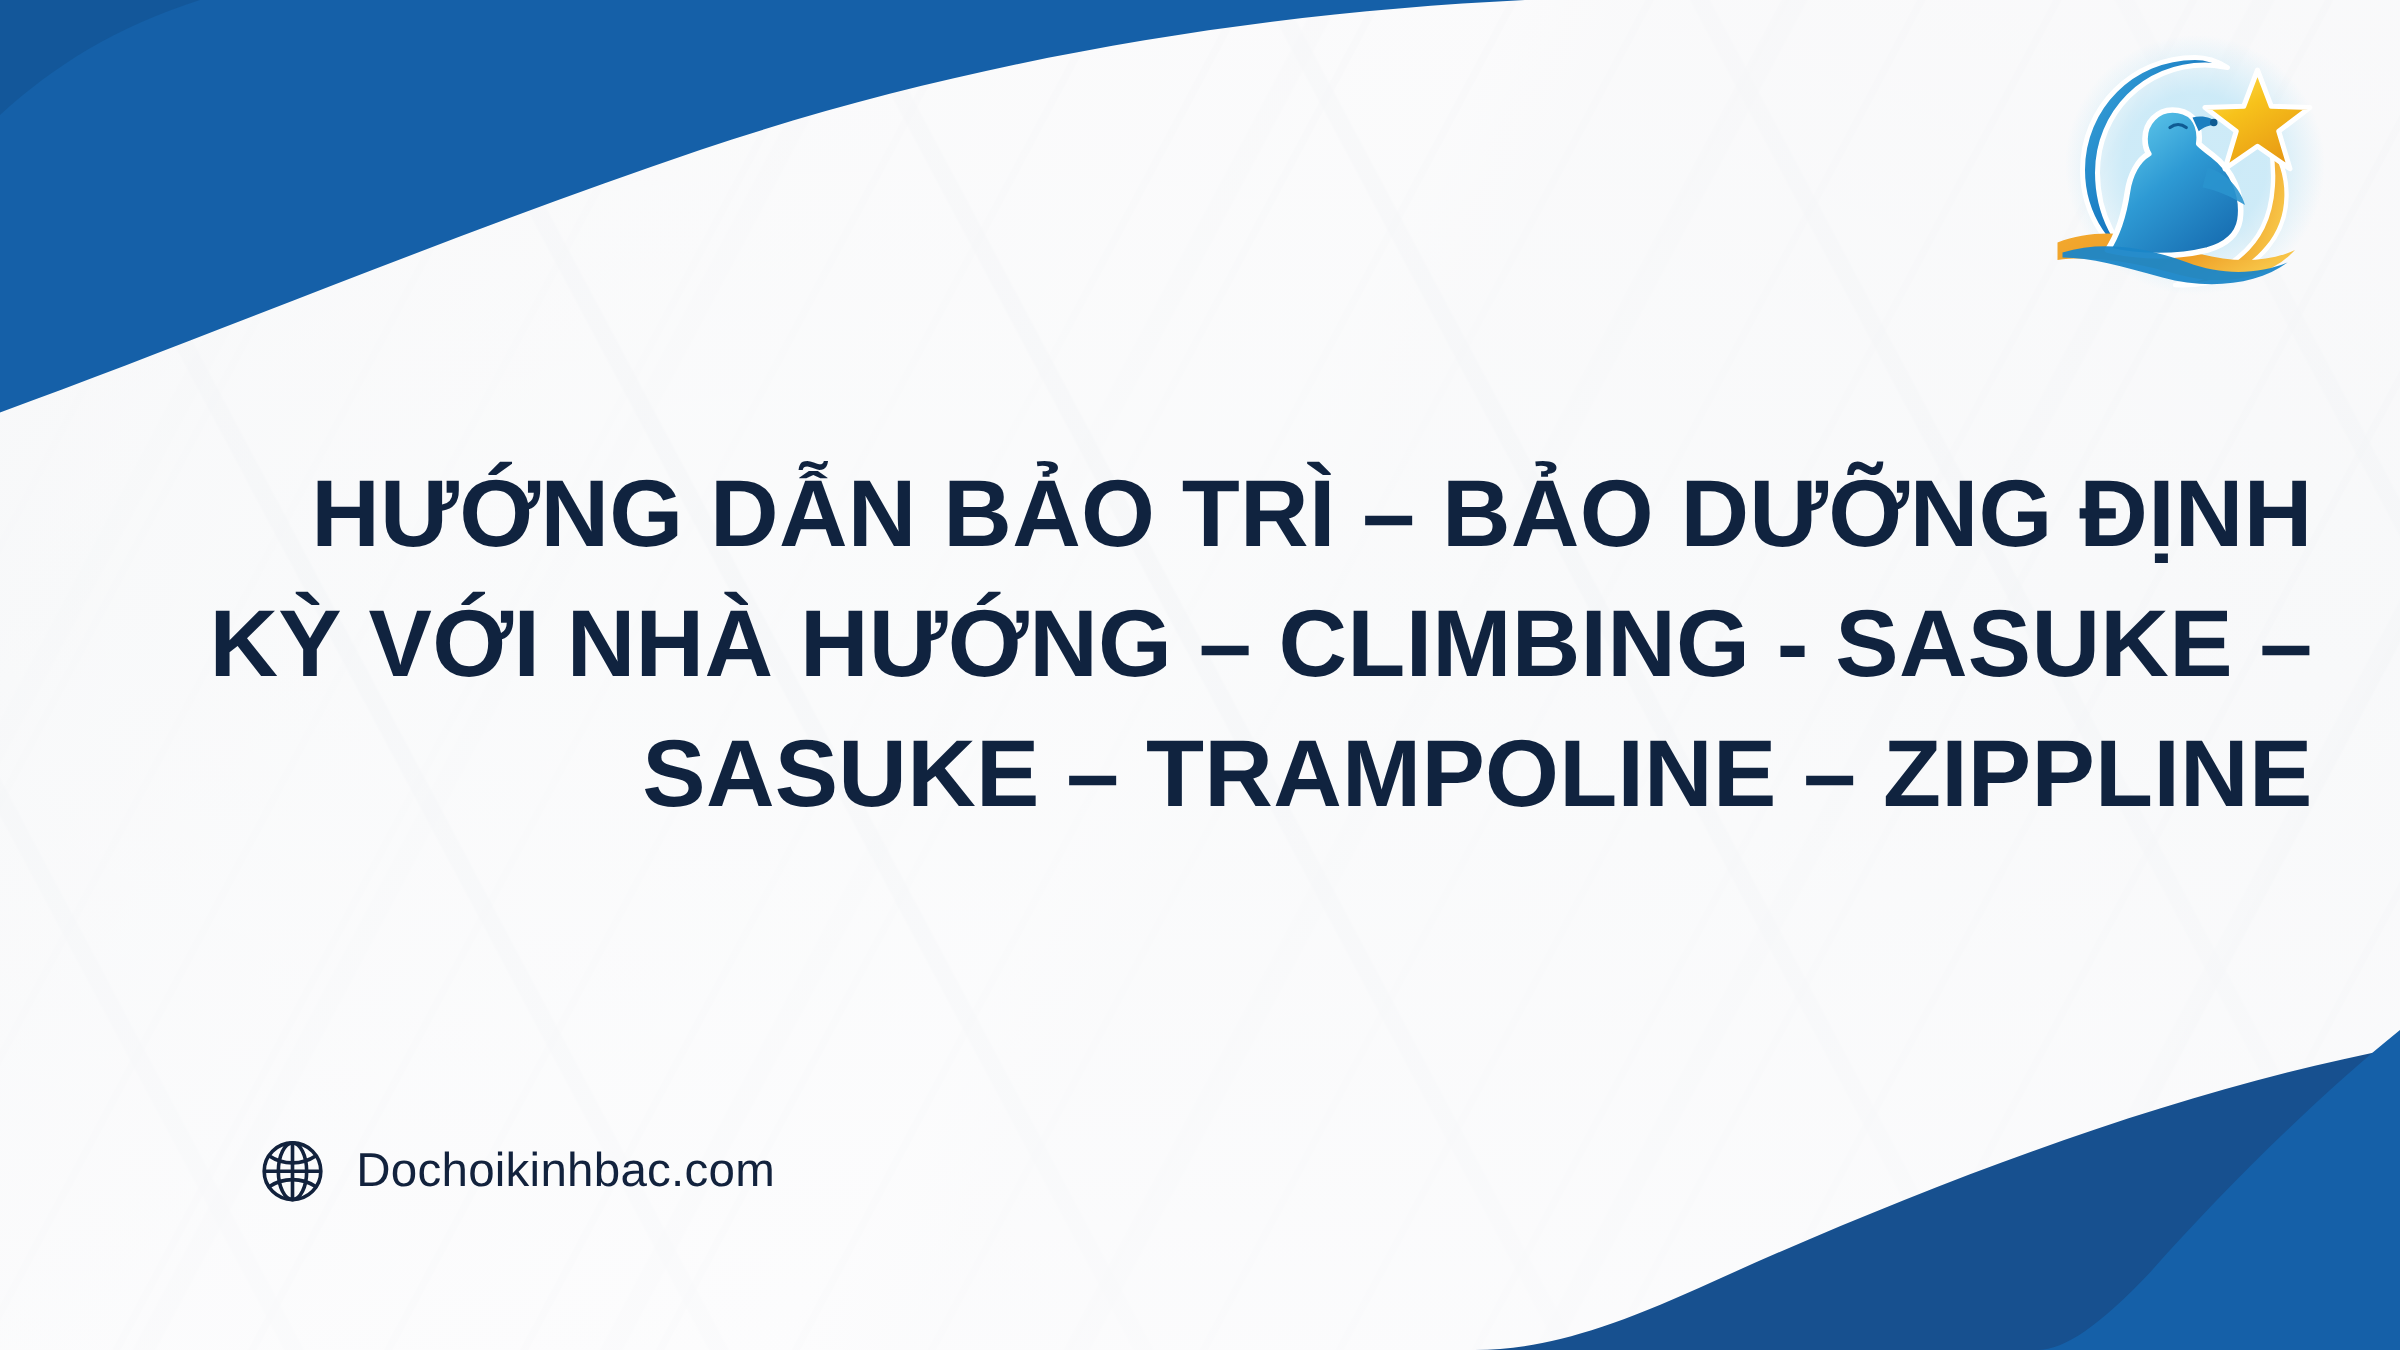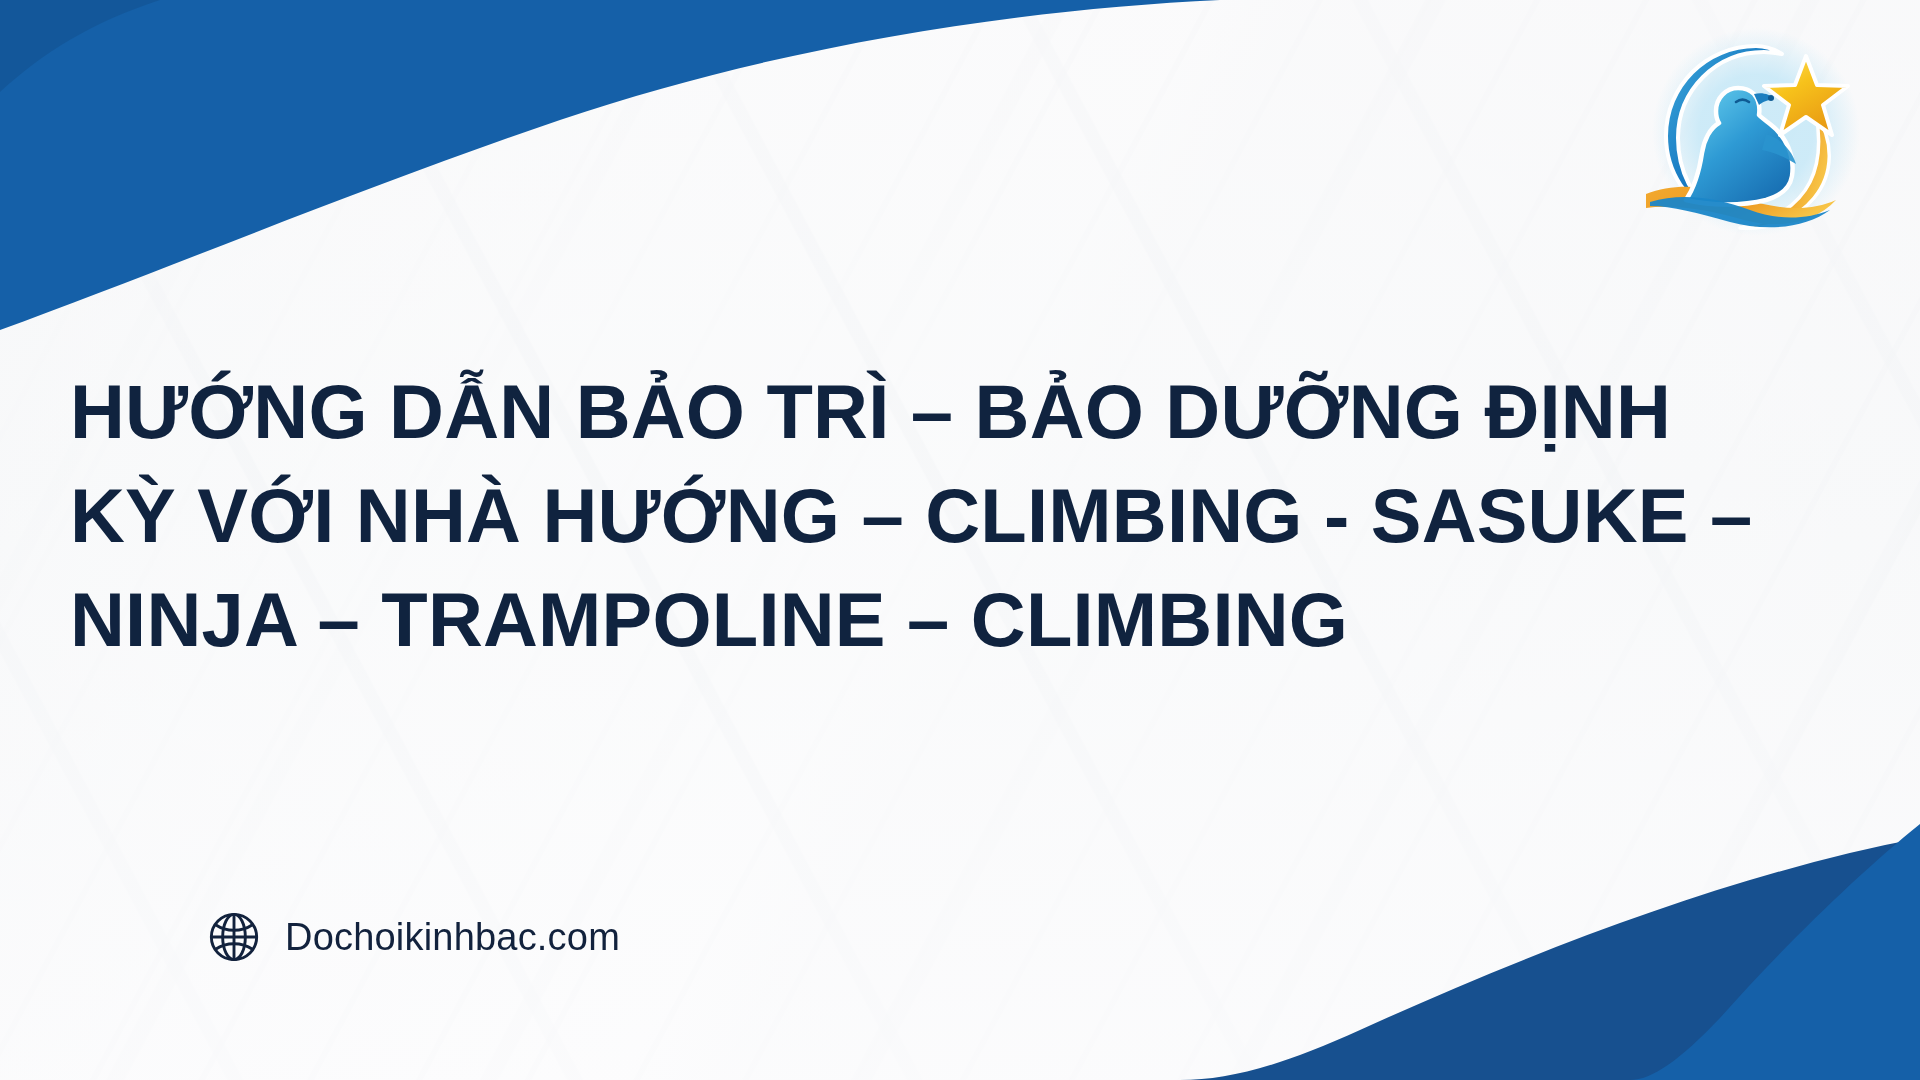--- a/index.html
+++ b/index.html
@@ -78,21 +78,21 @@
   .shape-top-left { left: 0; top: 0; width: 1220px; height: 330px; }
   .shape-bottom-right-dark,
   .shape-bottom-right-light { right: 0; bottom: 0; width: 940px; height: 300px; }
 
   
   .headline {
     position: absolute;
     left: 0;
     right: 0;
     top: 360px;
-    text-align: left;
+    text-align: right;
     color: #10233f;
     font-weight: 700;
     font-size: 76px;
     line-height: 104px;
     letter-spacing: 0.2px;
     padding: 0 70px;
     box-sizing: border-box;
   }
   .headline .line { display: block; white-space: nowrap; }
 
@@ -141,21 +141,21 @@
     <path d="M940,58 C760,92 560,168 380,250 C300,286 250,300 200,300 L940,300 Z" fill="#17508F"></path>
   </svg>
 
   <svg class="shape-bottom-right-light" viewBox="0 0 940 300" preserveAspectRatio="none">
     <path d="M940,44 C880,92 800,170 740,238 C700,280 672,300 650,300 L940,300 Z" fill="#1560A8"></path>
   </svg>
 
   <div class="headline">
     <span class="line">HƯỚNG DẪN BẢO TRÌ – BẢO DƯỠNG ĐỊNH</span>
     <span class="line">KỲ VỚI NHÀ HƯỚNG – CLIMBING - SASUKE –</span>
-    <span class="line">NINJA – TRAMPOLINE – CLIMBING</span>
+    <span class="line">SASUKE – TRAMPOLINE – ZIPPLINE</span>
   </div>
 
   <div class="site-row">
     <svg class="globe-icon" viewBox="0 0 64 64">
       <g fill="none" stroke="#12223d" stroke-width="3.2">
         <circle cx="32" cy="32" r="25"></circle>
         <ellipse cx="32" cy="32" rx="12.5" ry="25"></ellipse>
         <line x1="32" y1="7" x2="32" y2="57"></line>
         <line x1="7" y1="32" x2="57" y2="32"></line>
         <path d="M11.6,18.5 C17.4,22.4 24.4,24.6 32,24.6 C39.6,24.6 46.6,22.4 52.4,18.5"></path>

